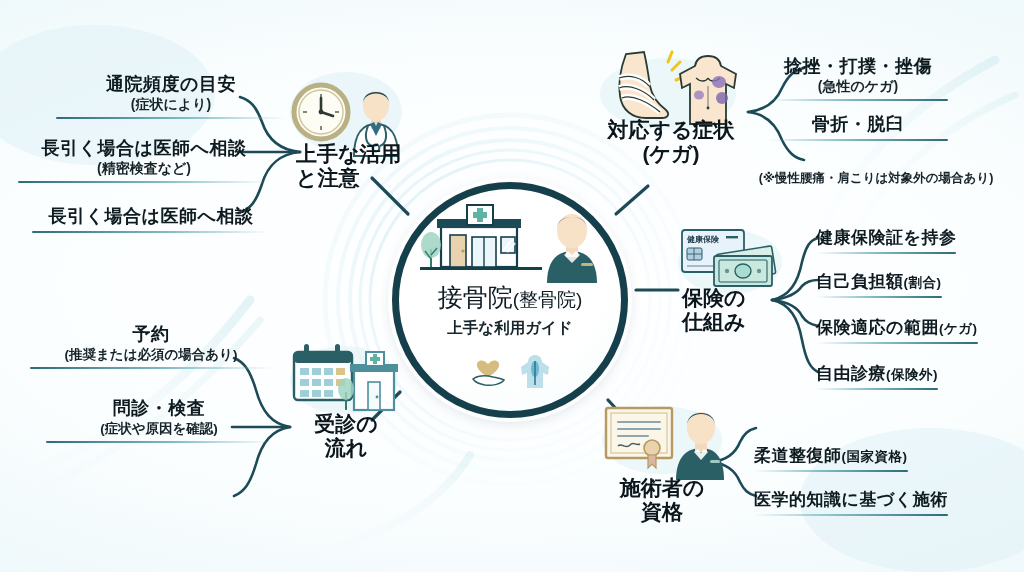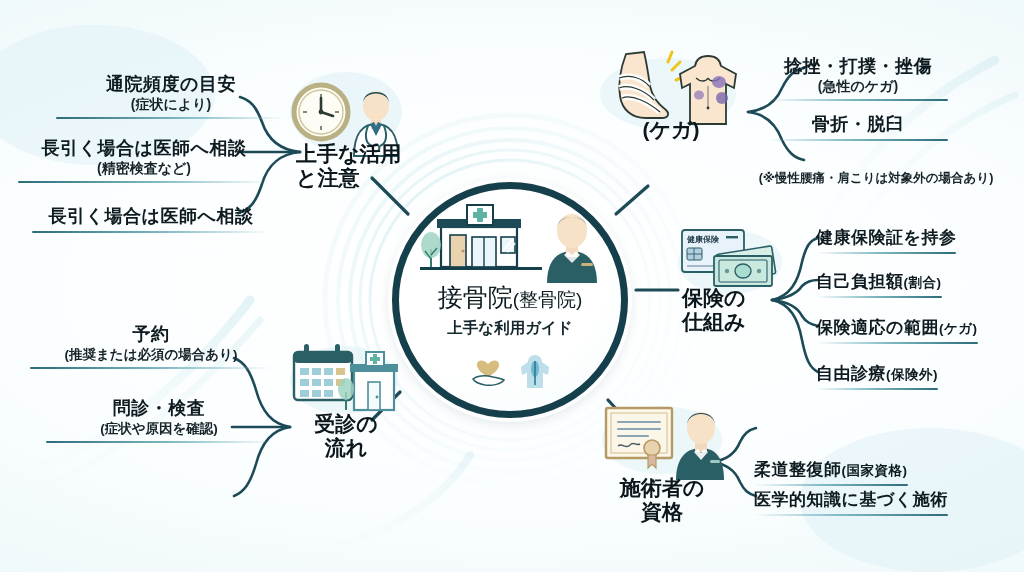--- a/index.html
+++ b/index.html
@@ -251,20 +251,21 @@
         <path d="M98 30 C 102 34 108 34 110 30 M110 30 C 112 34 118 34 122 30" fill="none" stroke="#2b3a33" stroke-width="1.3"></path>
         <line x1="110" y1="38" x2="110" y2="60" stroke="#2b3a33" stroke-width="1.1" opacity=".6"></line>
         <ellipse cx="121" cy="34" rx="7" ry="6" fill="#8a73b8" opacity=".82"></ellipse>
         <ellipse cx="124" cy="50" rx="6" ry="6" fill="#7b66ab" opacity=".8"></ellipse>
         <ellipse cx="101" cy="47" rx="5" ry="4.5" fill="#8a73b8" opacity=".7"></ellipse>
         <circle cx="110" cy="60" r="1.4" fill="#2b3a33"></circle>
       </g>
     </svg>
   </div>
   <div class="hub" style="left:596px;top:118px;font-size:21px;text-align:center;width:150px;">
+    <div>対応する症状</div>
     <div>(ケガ)</div>
   </div>
 
   <div class="node" style="left:768px;top:54px;width:180px;text-align:center;">
     <div class="main" style="font-size:18px;">捻挫・打撲・挫傷</div>
     <div class="sub" style="font-size:14px;">(急性のケガ)</div>
     <div class="bar l"></div>
   </div>
   <div class="node" style="left:768px;top:112px;width:180px;text-align:center;">
     <div class="main" style="font-size:18px;">骨折・脱臼</div>
@@ -341,21 +342,21 @@
         <path d="M94 54 L101 62 L108 54 L104 51 L101 55 L98 51 Z" fill="#ffffff" opacity=".9"></path>
         <rect x="110" y="62" width="10" height="3" rx="1.5" fill="#9ec9c4"></rect>
       </g>
     </svg>
   </div>
   <div class="hub" style="left:610px;top:476px;font-size:21px;text-align:center;width:104px;">
     <div>施術者の</div>
     <div>資格</div>
   </div>
 
-  <div class="node" style="left:754px;top:458px;">
+  <div class="node" style="left:754px;top:444px;">
     <div class="main" style="font-size:17px;"><span>柔道整復師</span><span style="font-size:13.5px;">(国家資格)</span></div>
     <div class="bar l"></div>
   </div>
   <div class="node" style="left:754px;top:488px;">
     <div class="main" style="font-size:17px;">医学的知識に基づく施術</div>
     <div class="bar l"></div>
   </div>
 
   <div class="icon-wrap" style="left:288px;top:340px;">
     <svg width="112" height="78" viewBox="0 0 112 78">

